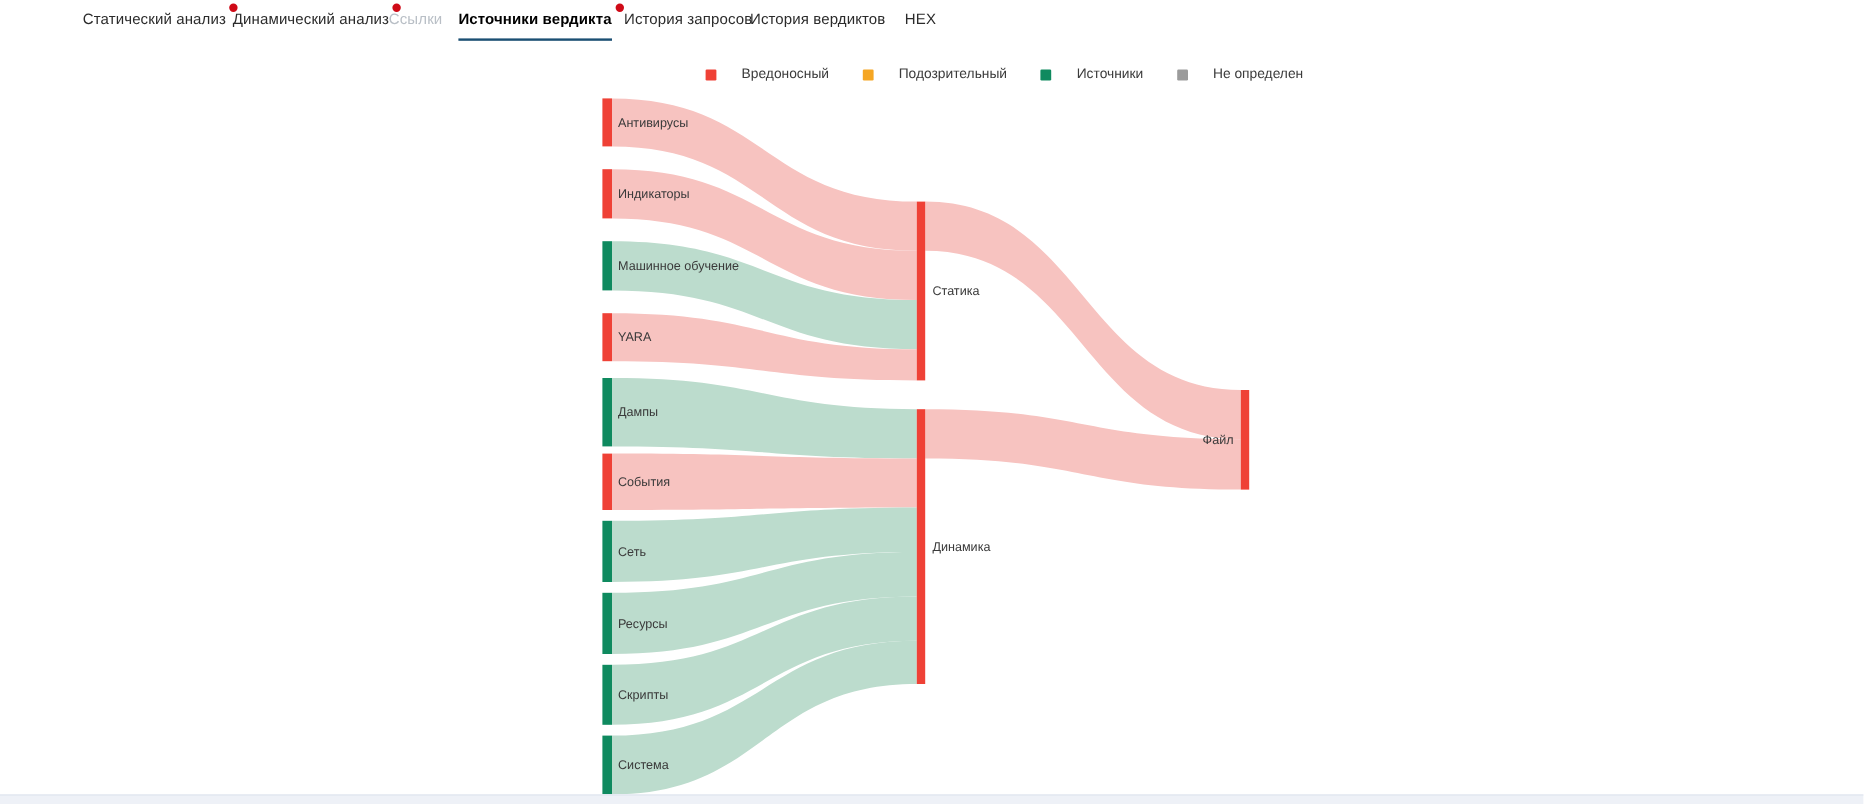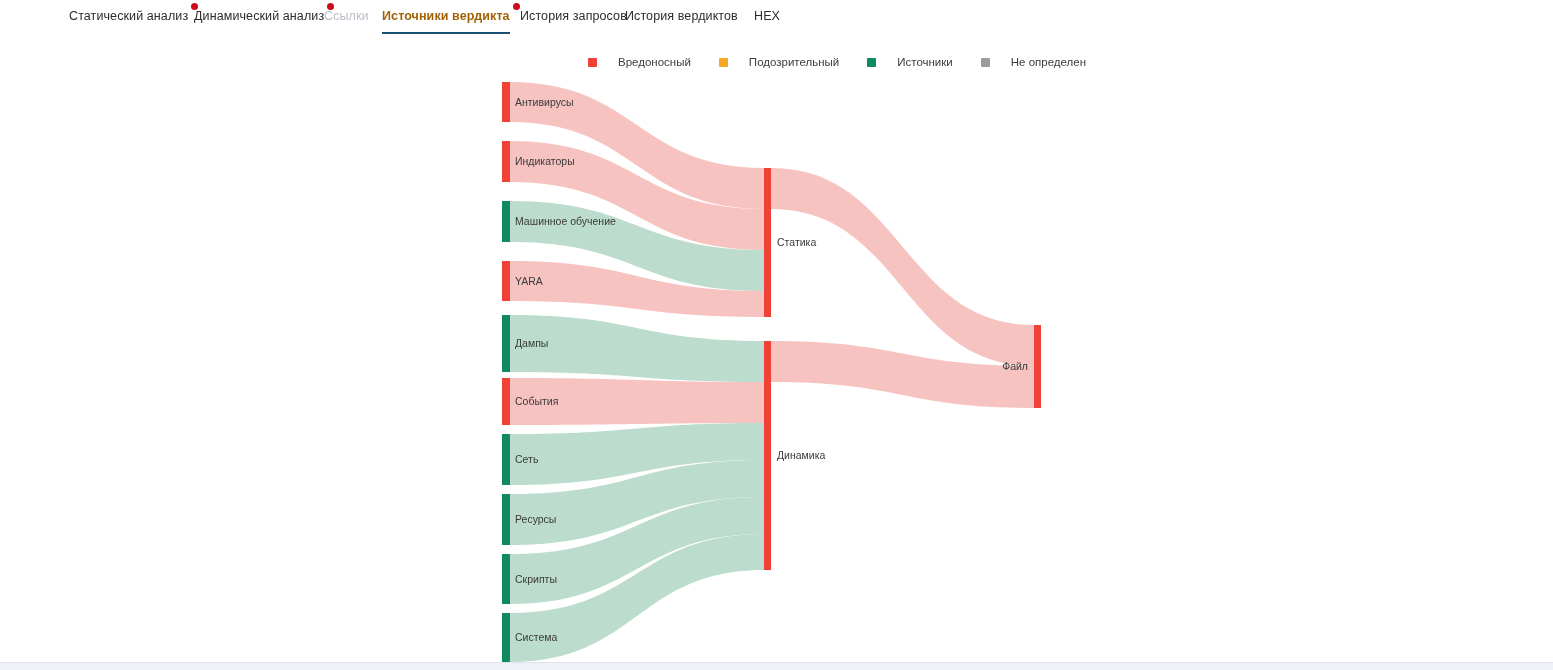--- a/index.html
+++ b/index.html
@@ -19,21 +19,21 @@
     position:relative;
     font-size:12.5px;
     color:#2b2b2b;
     white-space:nowrap;
     padding:9px 0 0 0;
     cursor:pointer;
     letter-spacing:.1px;
     margin-left:41px;
   }
   .tab .lbl{display:inline-block;}
-  .tab.active .lbl{font-weight:700;color:#a16207;}
+  .tab.active .lbl{font-weight:700;color:#000000;}
   .tab.disabled .lbl{color:#b9bfc6;}
   .tab .dot{
     position:absolute;top:3px;right:-10px;
     width:7px;height:7px;border-radius:50%;
     background:#cf0a17;
   }
   .tab.active .underline{
     position:absolute;left:0;right:0;bottom:-11px;height:2px;background:#1b4f73;
   }
   

